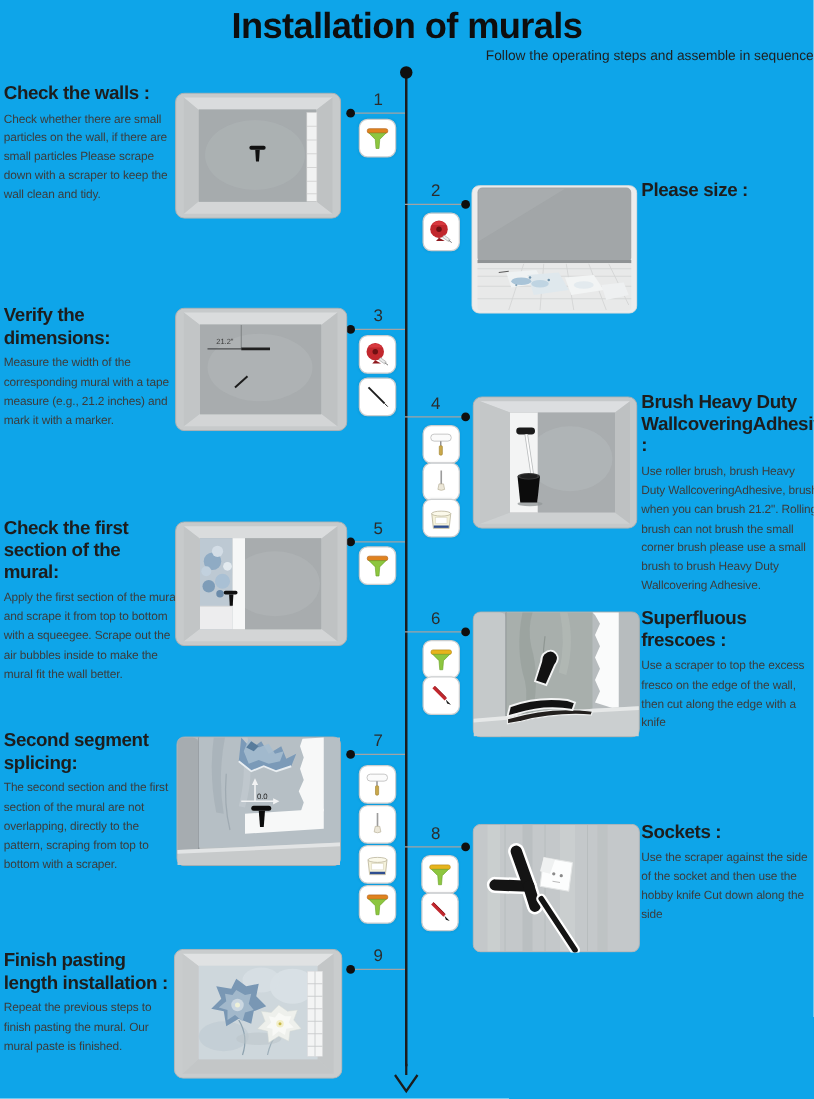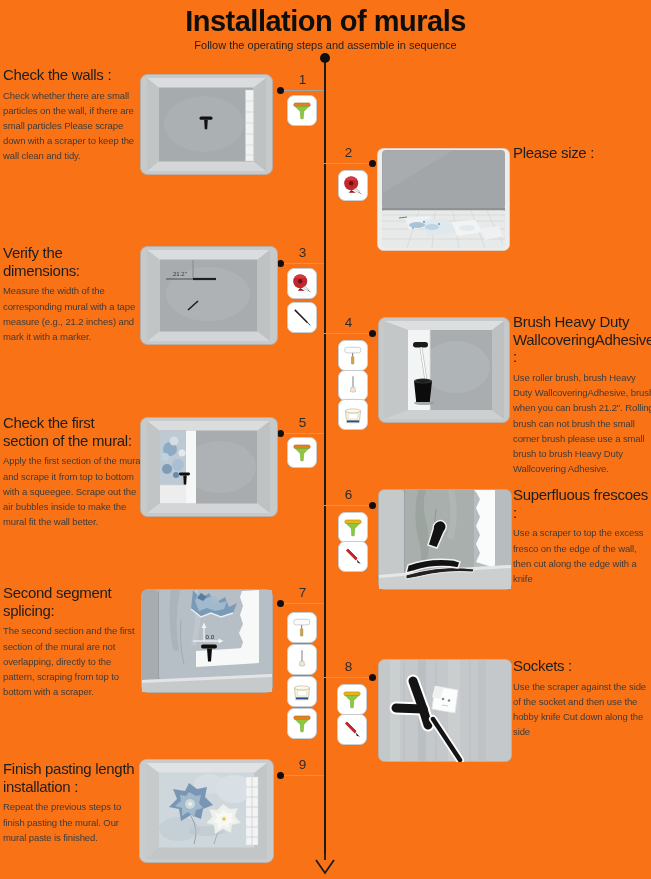--- a/index.html
+++ b/index.html
@@ -1,31 +1,31 @@
 <!DOCTYPE html>
 <html><head>
 <meta charset="utf-8">
 <style>
   *{margin:0;padding:0;box-sizing:border-box}
   html,body{background:#fff}
-  .page{position:relative;width:651px;height:879px;background:#f97316;overflow:hidden;
+  .page{position:relative;width:651px;height:879px;background:#0ea5e9;overflow:hidden;
         font-family:"Liberation Sans",sans-serif;color:#222}
   .abs{position:absolute}
   .title{top:5px;left:0;width:100%;text-align:center;font-size:29px;font-weight:700;
          color:#0e0e0e;letter-spacing:-.5px}
-  .subtitle{top:39px;left:0;width:100%;text-align:center;font-size:11px;color:#1f1f1f}
+  .subtitle{top:39px;left:0;width:100%;text-align:right;font-size:11px;color:#1f1f1f}
   .vline{left:324px;top:57px;width:2px;height:796px;background:#1c1c1c}
   .tdot{left:320px;top:53px;width:10px;height:10px;border-radius:50%;background:#0f0f0f}
   .hline{height:0;border-top:1px solid #a3a3a3}
   .cdot{width:7px;height:7px;border-radius:50%;background:#0f0f0f}
   .num{font-size:13.5px;color:#2c2c2c;text-align:center;height:18px;line-height:18px}
   .ibox{width:30px;height:31px;border:1px solid #cbced0;border-radius:7px;background:#fff;
         display:flex;align-items:center;justify-content:center;box-shadow:0 0 2px rgba(0,0,0,.07)}
   .ibox svg{width:24px;height:25px;display:block}
-  .txt h3{font-size:15px;font-weight:400;color:#1d1d1d;line-height:1.18;margin-bottom:4px;letter-spacing:-.3px}
+  .txt h3{font-size:15px;font-weight:700;color:#1d1d1d;line-height:1.18;margin-bottom:4px;letter-spacing:-.3px}
   .txt p{font-size:9.5px;line-height:1.6;color:#3c3c3c;letter-spacing:-.1px}
   figure.img{display:block}
   figure.img svg{display:block;width:100%;height:100%}
 </style>
 </head>
 <body>
 
 <div class="page">
 
   <svg width="0" height="0" style="position:absolute" aria-hidden="true">

